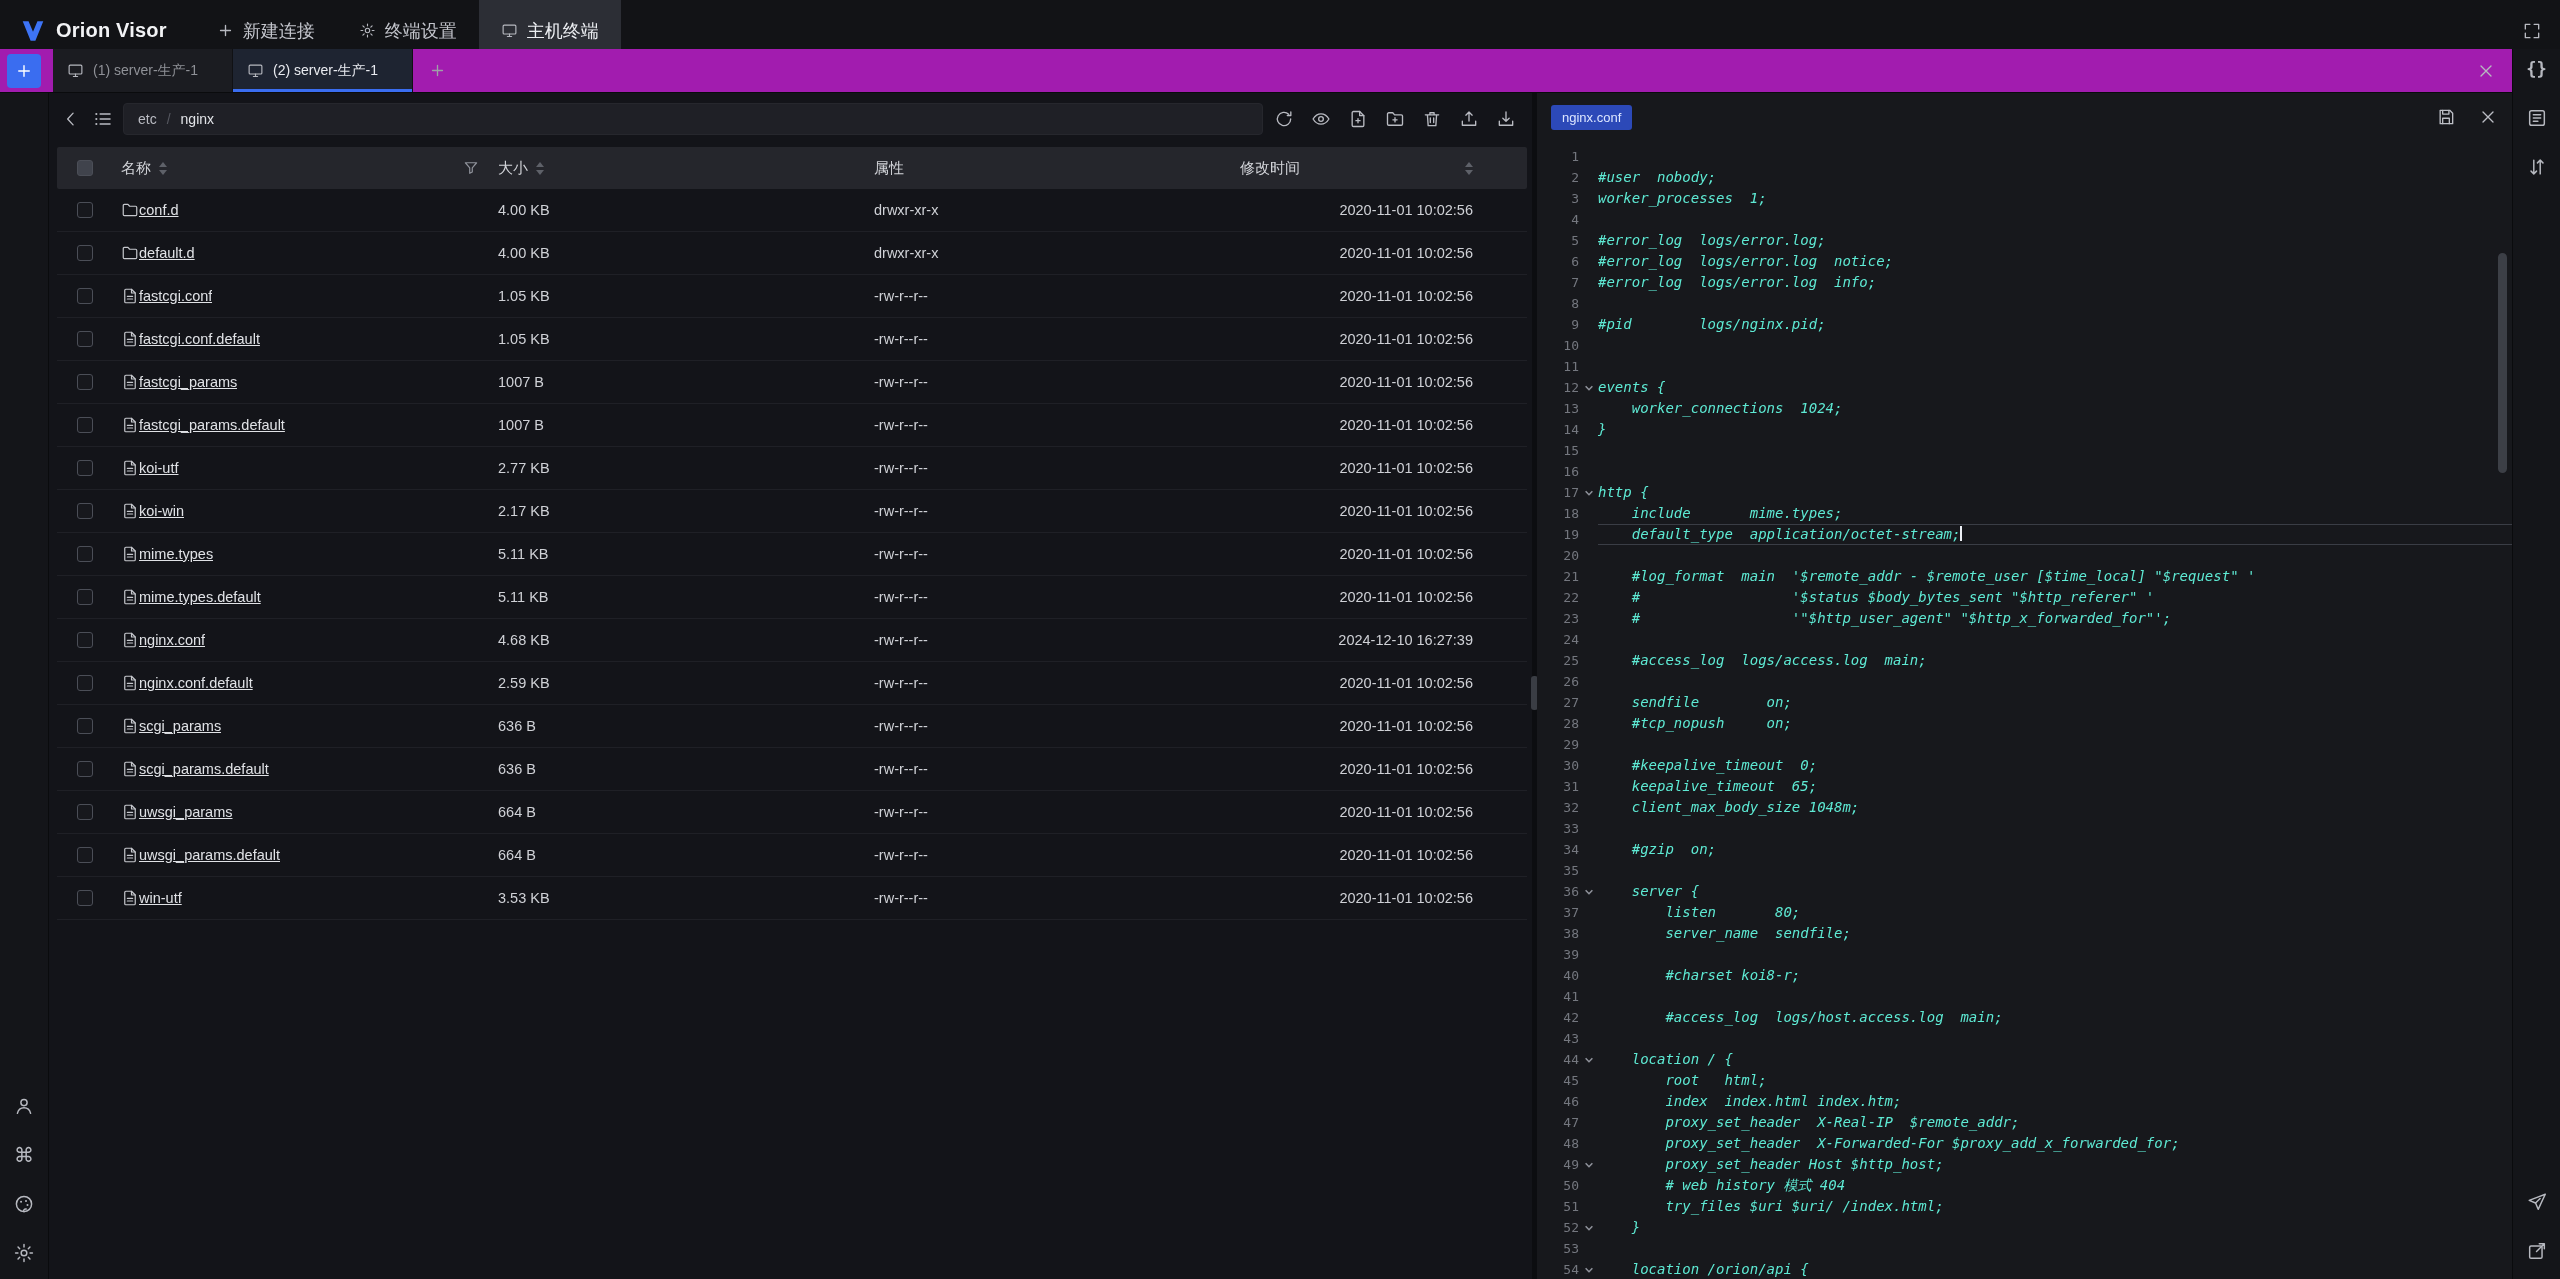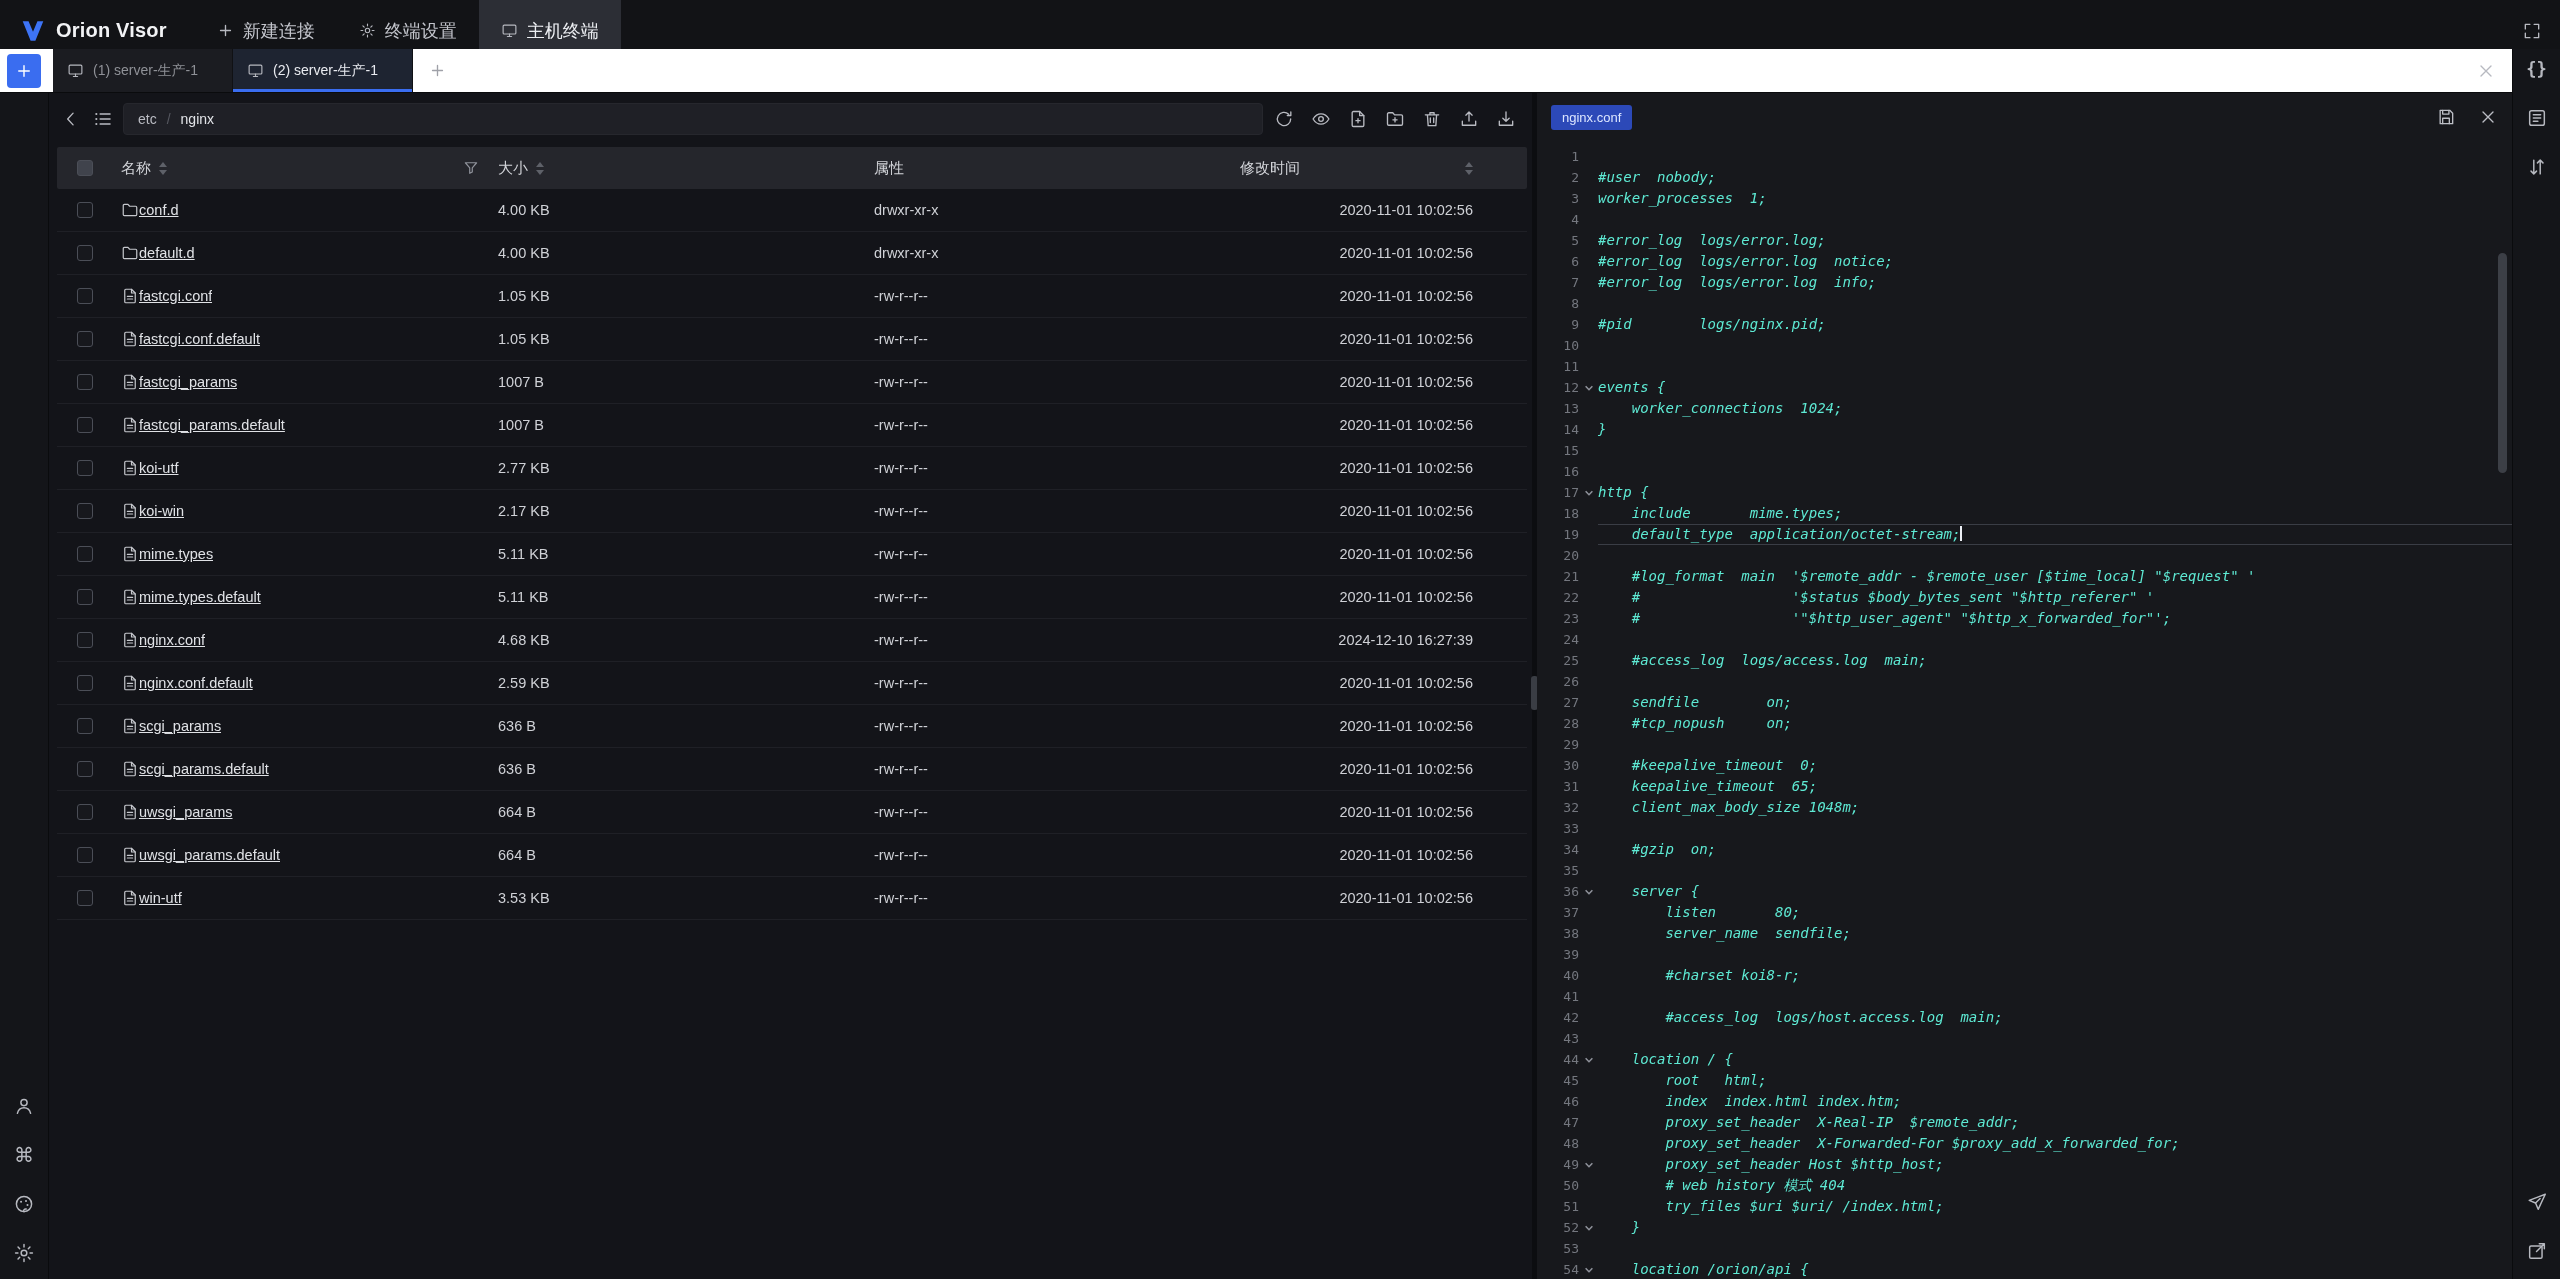--- a/index.html
+++ b/index.html
@@ -19,21 +19,21 @@
   .logo{display:flex;align-items:center;gap:10px;padding:0 28px 0 20px;}
   .logo-mark{width:26px;height:26px;display:inline-flex;}
   .logo-mark svg{width:100%;height:100%;}
   .logo-text{font-size:20px;font-weight:bold;color:#f2f3f5;letter-spacing:.2px;}
   .menu{display:flex;height:100%;}
   .menu-item{display:flex;align-items:center;gap:9px;padding:0 22px;font-size:18px;color:#c3c5cc;height:100%;cursor:pointer;}
   .menu-item.active{background:#2c2e35;color:#eceef2;}
   .topbar-right{margin-left:auto;padding-right:18px;display:flex;align-items:center;}
 
   
-  .tabbar{position:absolute;left:0;top:49px;width:2512px;height:44px;background:#ffffff;border-bottom:1px solid #0a0b0d;display:flex;align-items:center;}
+  .tabbar{position:absolute;left:0;top:49px;width:2512px;height:44px;background:#a21caf;border-bottom:1px solid #0a0b0d;display:flex;align-items:center;}
   .newtab-btn{width:34px;height:34px;margin:0 12px 0 7px;background:#3a6df0;border-radius:4px;color:#fff;display:flex;align-items:center;justify-content:center;cursor:pointer;}
   .newtab-btn .icon{color:#fff;width:18px;height:18px;}
   .tab{height:100%;width:180px;display:flex;align-items:center;gap:9px;padding:0 14px;font-size:14px;color:#8f9197;background:#1b1c21;border-right:1px solid #101114;cursor:pointer;white-space:nowrap;overflow:hidden;}
   .tab.active{background:#1e2431;color:#e9ebf0;box-shadow:inset 0 -3px 0 #3a6df0;}
   .addtab{margin-left:16px;color:#9fa1a8;}
   .tabbar-close{margin-left:auto;margin-right:16px;}
 
   
   .left-rail{position:absolute;left:0;top:93px;width:49px;height:1186px;background:#141519;border-right:1px solid #0a0b0d;display:flex;flex-direction:column;align-items:center;justify-content:flex-end;gap:26px;padding-bottom:15px;}
   .rail-icon{width:22px;height:22px;cursor:pointer;}

